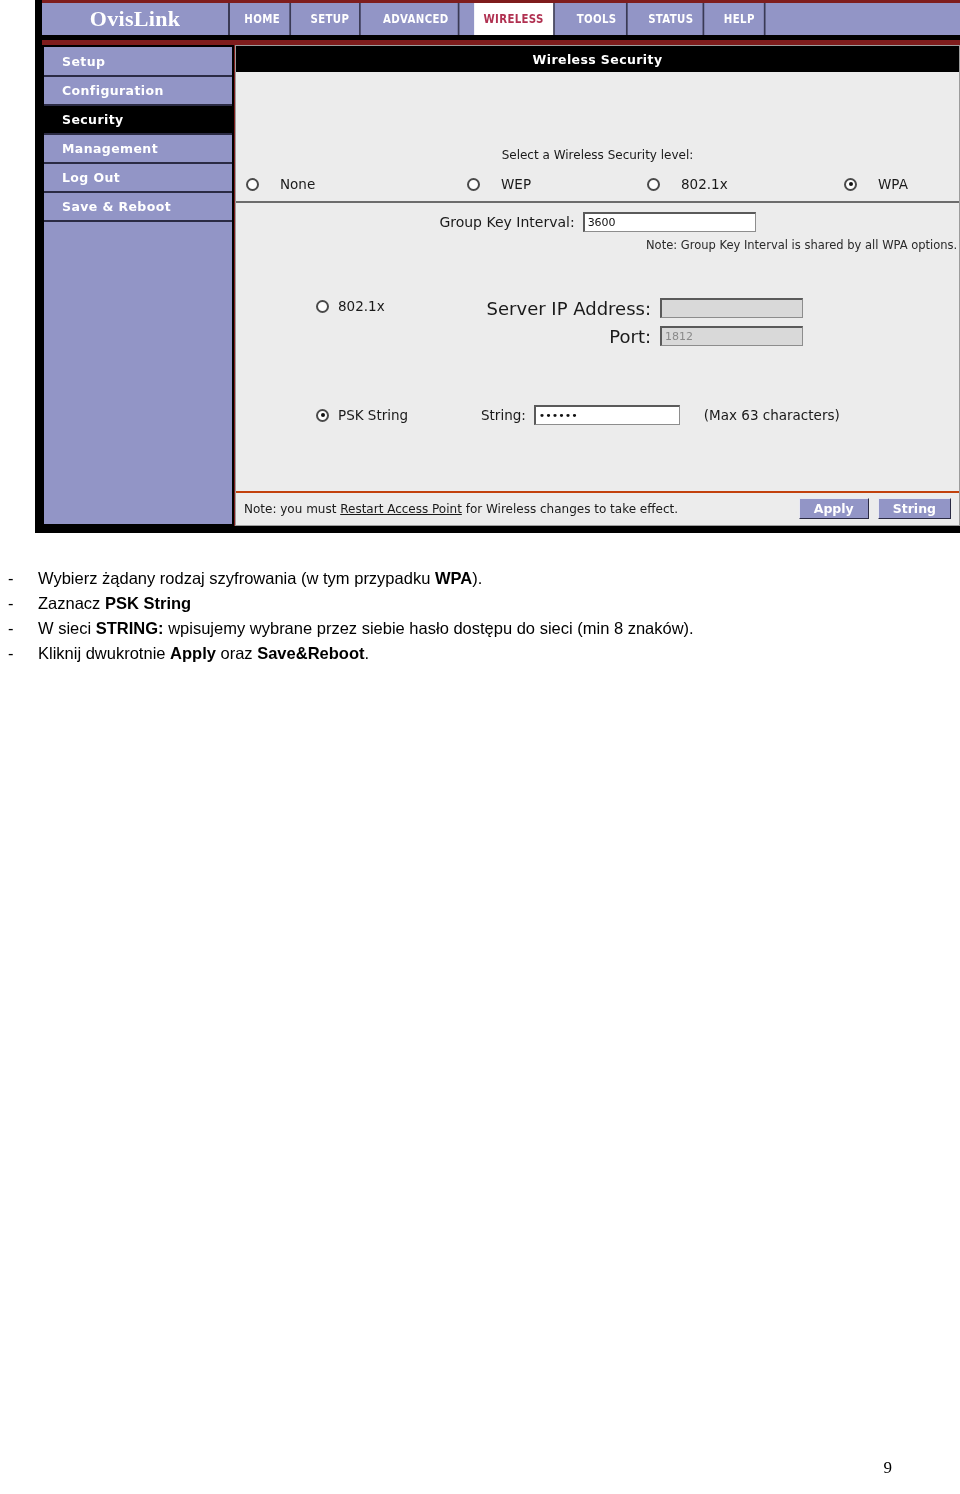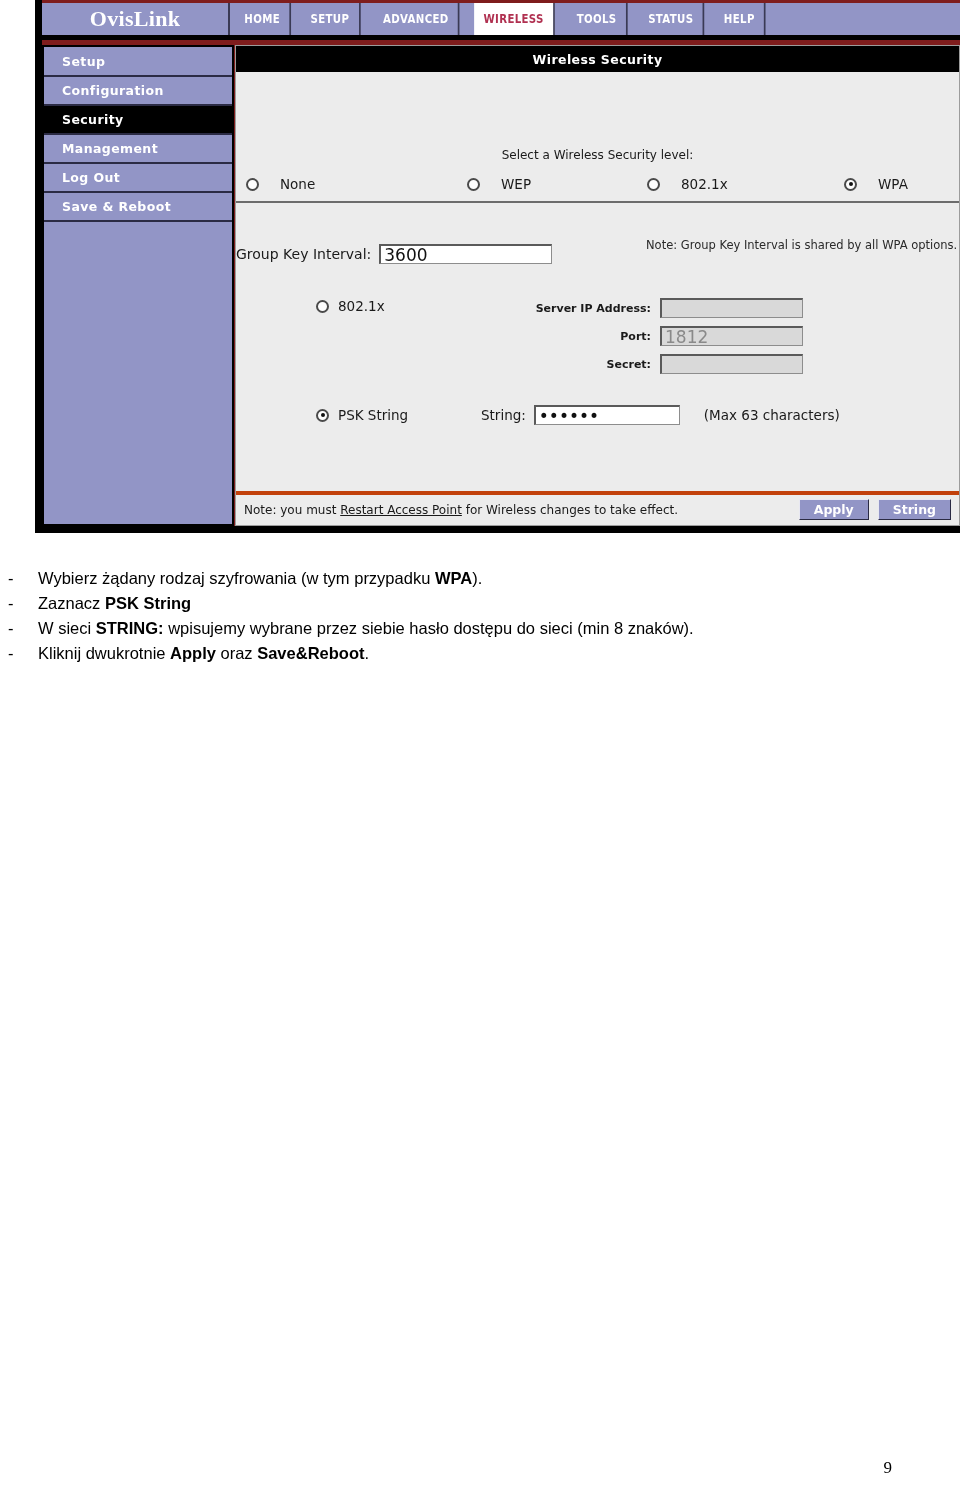--- a/index.html
+++ b/index.html
@@ -85,50 +85,50 @@
     width:13px;height:13px;border-radius:50%;
     border:2px solid #4a4a4a;background:#fdfdfd;
     box-sizing:border-box;display:inline-block;position:relative;
     flex:none;
   }
   .radio.on::after{
     content:"";position:absolute;left:2.5px;top:2.5px;
     width:4px;height:4px;border-radius:50%;background:#111;
   }
 
-  .gki-row{position:absolute;left:0;right:0;top:140px;display:flex;align-items:center;margin-top:32px;}
+  .gki-row{position:absolute;left:0;right:0;top:140px;display:flex;justify-content:center;align-items:center;}
   .gki-label{font-size:14px;color:#1a1a1a;margin-right:8px;}
   .txt{
     border:1px solid #8d8d8d;border-top:2px solid #5a5a5a;border-left:2px solid #5a5a5a;
     background:#ffffff;height:20px;box-sizing:border-box;
-    font-family:"DejaVu Sans",sans-serif;font-size:17px;color:#111;
+    font-family:"DejaVu Sans",sans-serif;font-size:11px;color:#111;
     padding:0 3px;outline:none;
   }
   .txt.disabled{background:#d9d9d9;color:#8a8a8a;}
   .gki-note{
     position:absolute;left:410px;top:166px;width:330px;
     font-size:11.5px;color:#2a2a2a;line-height:15px;
   }
 
   .dot1x-block{position:absolute;left:80px;top:222px;width:640px;}
   .dot1x-opt{position:absolute;left:0;top:4px;display:flex;align-items:center;gap:9px;cursor:pointer;}
   .dot1x-opt .lbl{font-size:13.5px;color:#1a1a1a;}
   .field-row{display:flex;justify-content:flex-start;align-items:center;height:28px;margin-left:155px;}
-  .field-label{font-size:11px;color:#1a1a1a;width:180px;text-align:right;padding-right:9px;font-weight:bold;}
+  .field-label{font-size:18px;color:#1a1a1a;width:180px;text-align:right;padding-right:9px;}
 
   .psk-block{position:absolute;left:80px;top:333px;width:660px;display:flex;align-items:center;}
   .psk-opt{display:flex;align-items:center;gap:9px;width:165px;cursor:pointer;}
   .psk-opt .lbl{font-size:13.5px;color:#1a1a1a;}
   .psk-strlabel{font-size:13.5px;color:#1a1a1a;margin-right:8px;}
   .psk-hint{font-size:13.5px;color:#1a1a1a;margin-left:24px;}
   .pwd{width:146px;letter-spacing:0px;}
 
   .footer{
     position:absolute;left:0;right:0;bottom:0;height:33px;
-    border-top:4px solid #c2410c;background:#ececec;
+    border-top:2px solid #c2410c;background:#ececec;
     display:flex;align-items:center;padding:0 8px;box-sizing:border-box;
   }
   .footer-note{font-size:12px;color:#1a1a1a;flex:1;}
   .footer-note a{color:#1a1a1a;text-decoration:underline;}
   .btn{
     background:#9295c6;color:#ffffff;font-size:12.5px;font-weight:bold;
     border:1px solid #e8e8f2;border-right-color:#2b2b44;border-bottom-color:#2b2b44;
     padding:2px 14px;margin-left:9px;cursor:pointer;
     font-family:"DejaVu Sans",sans-serif;
   }
@@ -221,24 +221,20 @@
           <div class="field-row">
             <span class="field-label">Server IP Address:</span>
             <input class="txt disabled" style="width: 143px;" disabled="" value="">
           </div>
 
           <div class="field-row">
             <span class="field-label">Port:</span>
             <input class="txt disabled" style="width: 143px;" disabled="" value="1812">
           </div>
 
-          <div class="field-row">
-            <span class="field-label">Secret:</span>
-            <input class="txt disabled" style="width: 143px;" disabled="" value="">
-          </div>
         </div>
 
         <div class="psk-block">
           <div class="psk-opt">
             <span class="radio on"></span>
             <span class="lbl">PSK String</span>
           </div>
           <span class="psk-strlabel">String:</span>
           <input type="password" class="txt pwd" value="******" style="">
           <span class="psk-hint">(Max 63 characters)</span>

